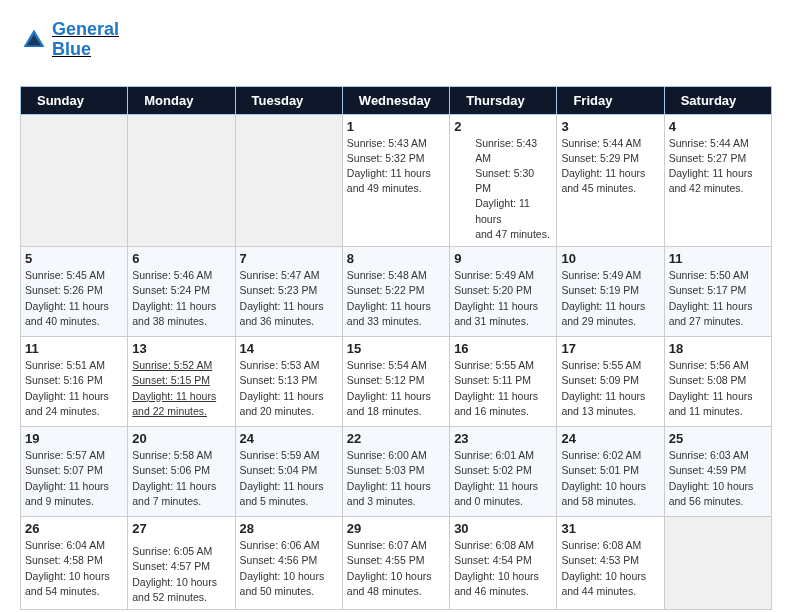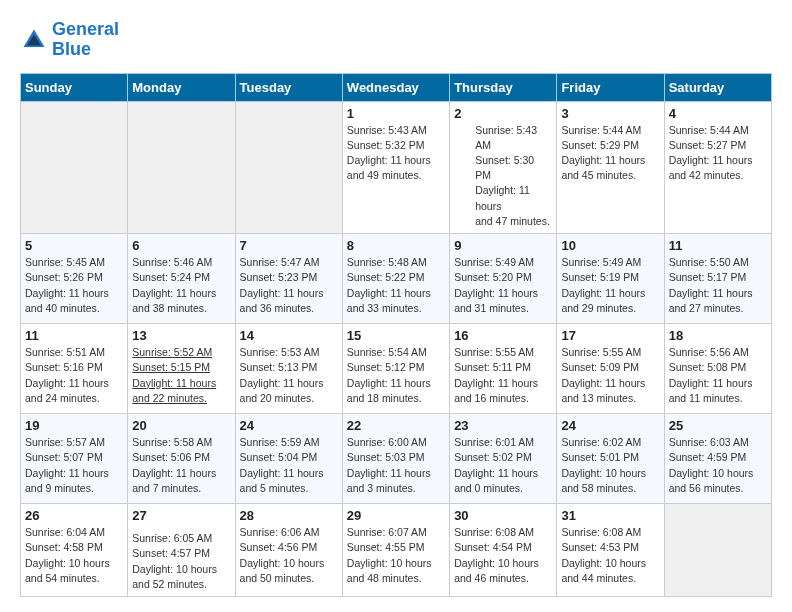--- a/index.html
+++ b/index.html
@@ -7,21 +7,22 @@
       font-family: Arial, sans-serif;
       background: #fff;
       width: 792px;
       min-height: 612px;
       padding: 20px;
     }
     .header {
       display: flex;
       align-items: center;
       justify-content: space-between;
-      margin-bottom: 13px;
+      margin-bottom: 26px;
+      text-decoration: underline;
     }
     .logo {
       display: flex;
       align-items: center;
     }
     .logo-text {
       font-size: 18px;
       font-weight: bold;
       color: #1a3a5c;
       line-height: 1.1;
@@ -45,24 +46,24 @@
     .subtitle {
       font-size: 16px;
       color: #444;
     }
     table {
       width: 100%;
       border-collapse: collapse;
       table-layout: fixed;
     }
     thead tr th {
-      background: #0369a1;
+      background: #0f172a;
       color: #fff;
       font-size: 13px;
-      padding: 6px 4px;
+      padding: 6px 16px;
       text-align: left;
       border: 1px solid #aac8e8;
     }
     tbody tr td {
       vertical-align: top;
       border: 1px solid #ccc;
       padding: 4px;
       font-size: 11px;
       color: #222;
       height: 90px;

